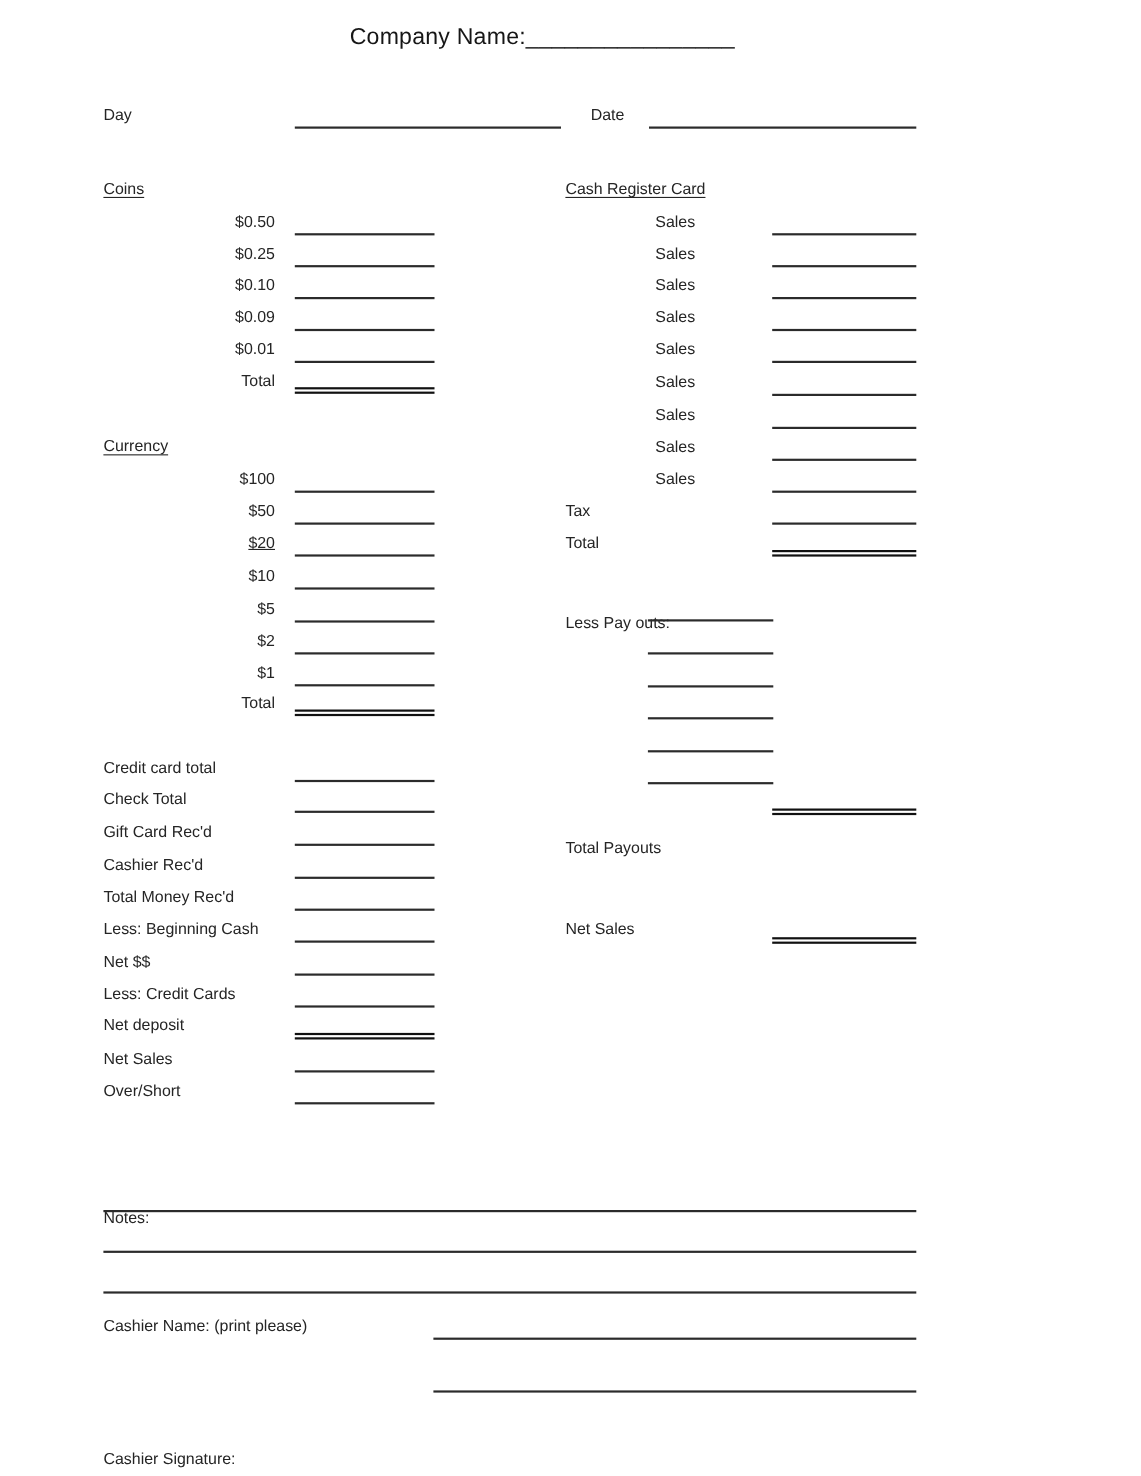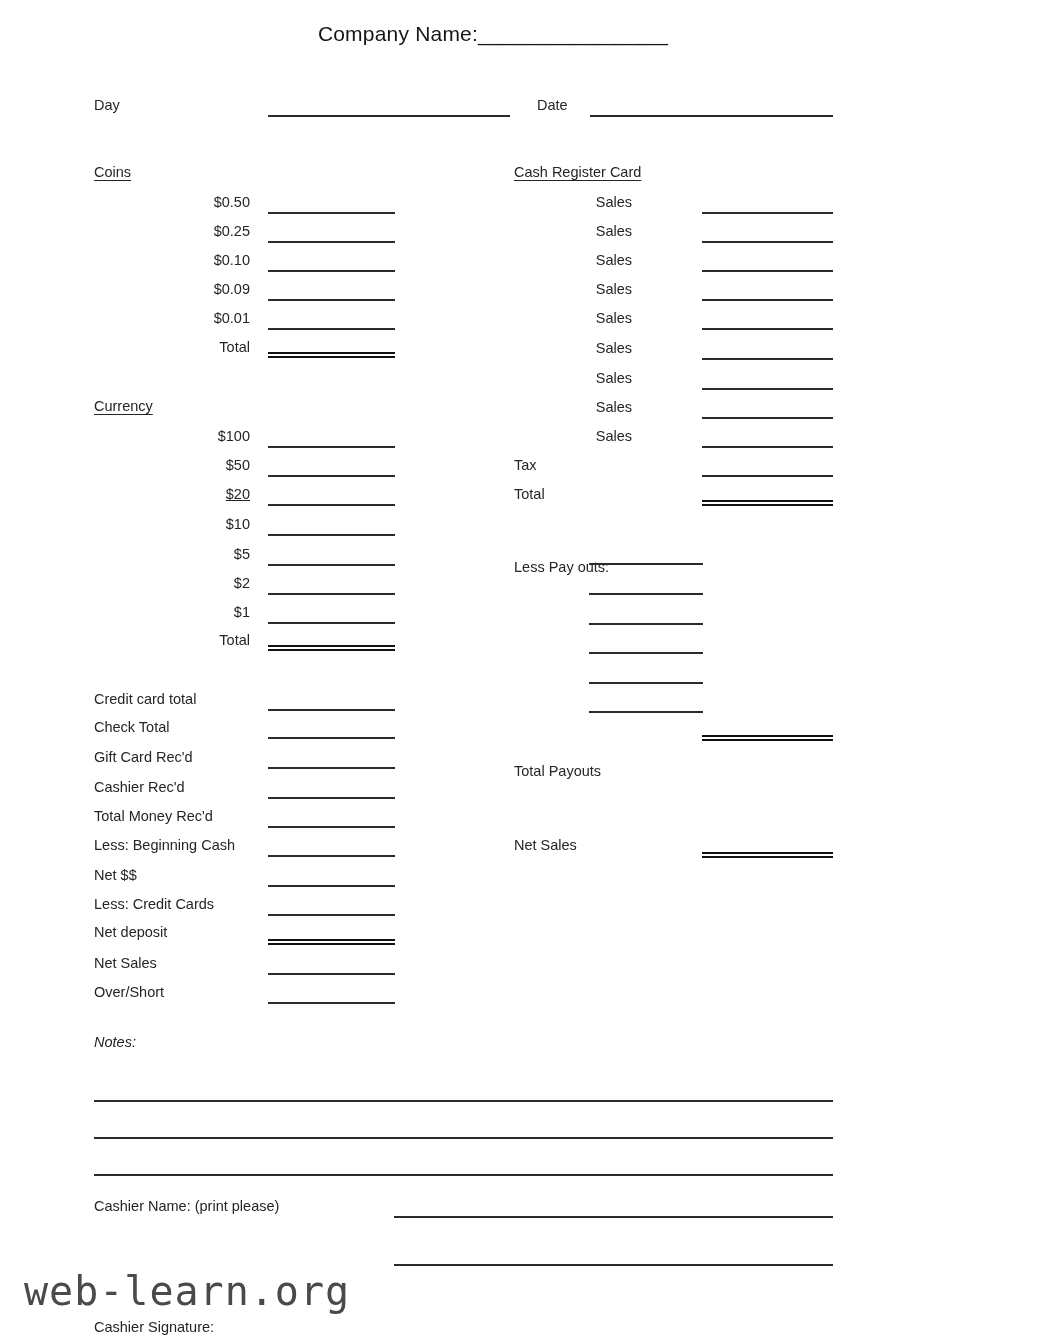--- a/index.html
+++ b/index.html
@@ -208,26 +208,25 @@
   <div class="rule" style="left:589px; top:652px; width:114px;"></div>
   <div class="rule" style="left:589px; top:682px; width:114px;"></div>
   <div class="rule" style="left:589px; top:711px; width:114px;"></div>
 
   <div class="lbl" style="left:514px; top:719px;margin-top:44px;">Total Payouts</div>
   <div class="rule dbl" style="left:702px; top:735px; width:131px;"></div>
 
   <div class="lbl" style="left:514px; top:837px;">Net Sales</div>
   <div class="rule dbl" style="left:702px; top:852px; width:131px;"></div>
 
-  <div class="lbl" style="left:94px; top:1034px;font-style:italic;">Notes:</div>
+  <div class="lbl" style="left:94px; top:1100px;">Notes:</div>
   <div class="rule" style="left:94px; top:1100px; width:739px;"></div>
   <div class="rule" style="left:94px; top:1137px; width:739px;"></div>
   <div class="rule" style="left:94px; top:1174px; width:739px;"></div>
 
   <div class="lbl" style="left:94px; top:1198px;">Cashier Name: (print please)</div>
   <div class="rule" style="left:394px; top:1216px; width:439px;"></div>
 
   <div class="lbl" style="left:94px; top:1319px;">Cashier Signature:</div>
   <div class="rule" style="left:394px; top:1264px; width:439px;"></div>
 
-  <div class="watermark">web-learn.org</div>
 
 </div>
 
 </body></html>

